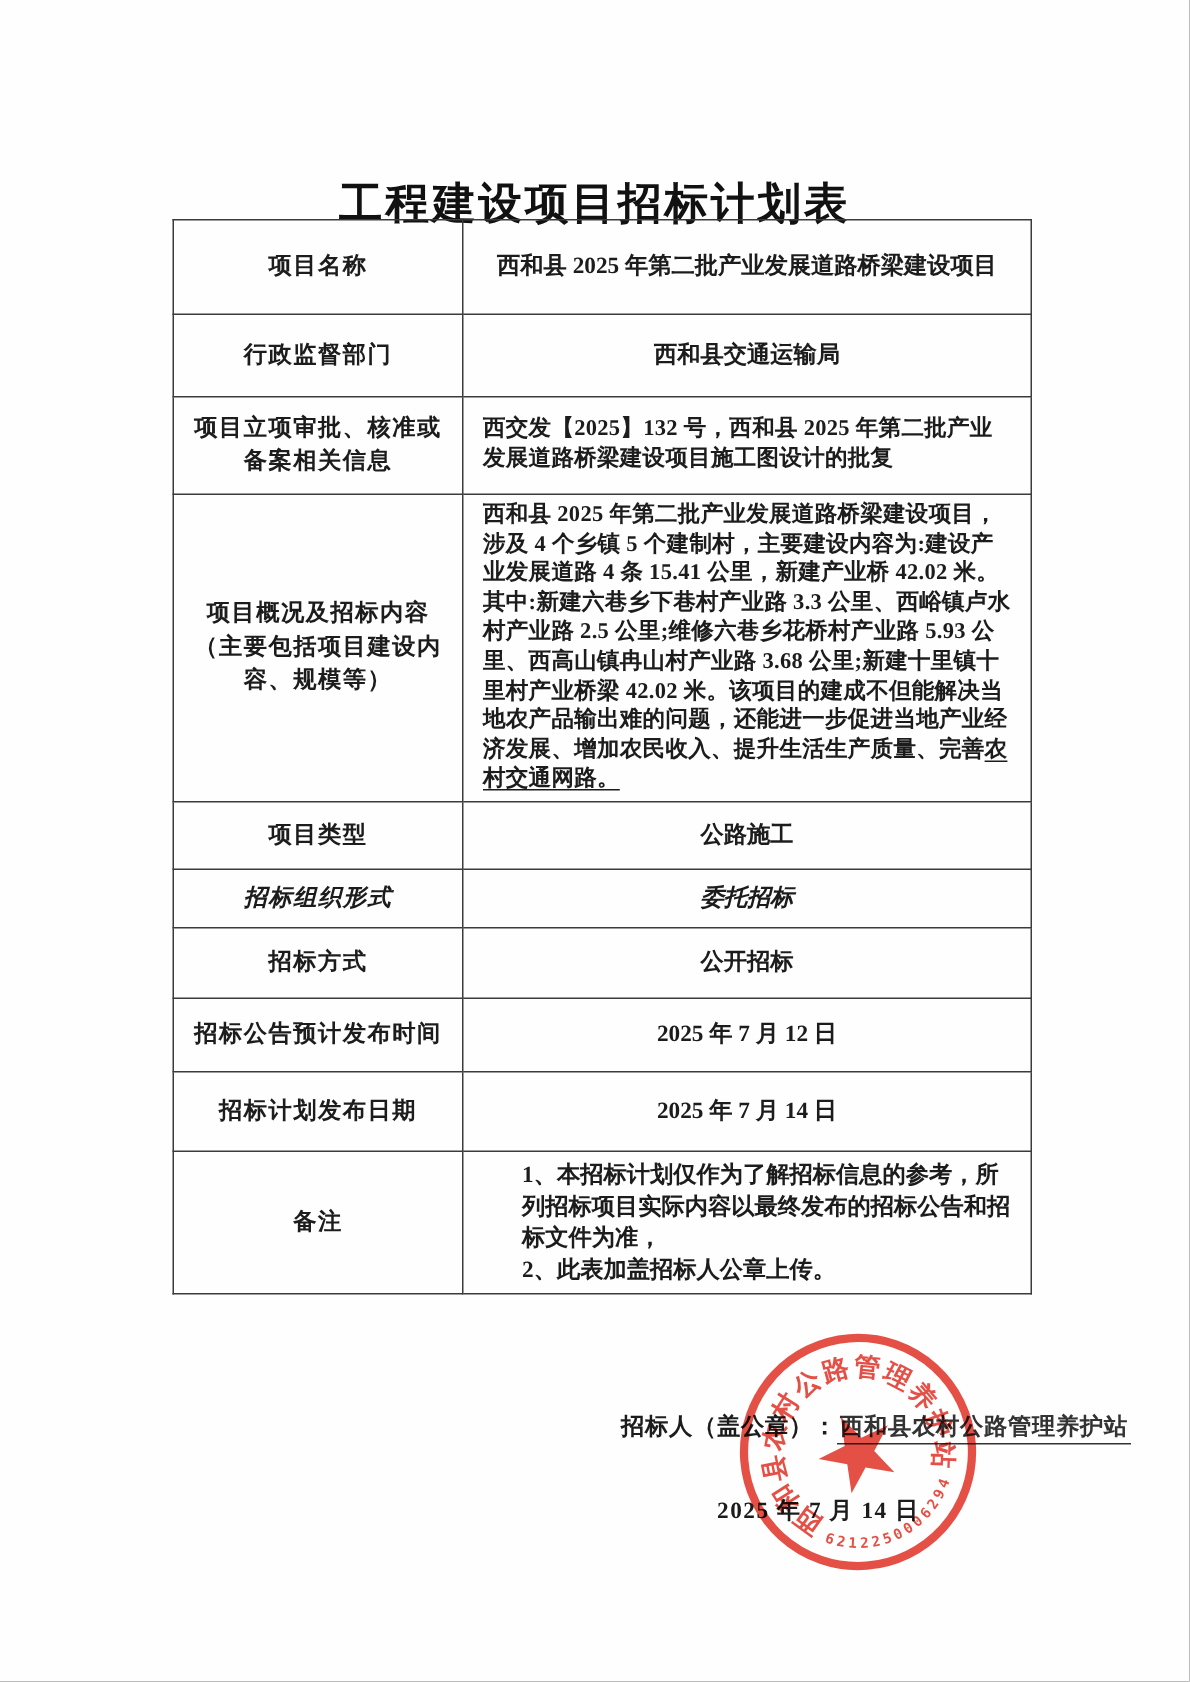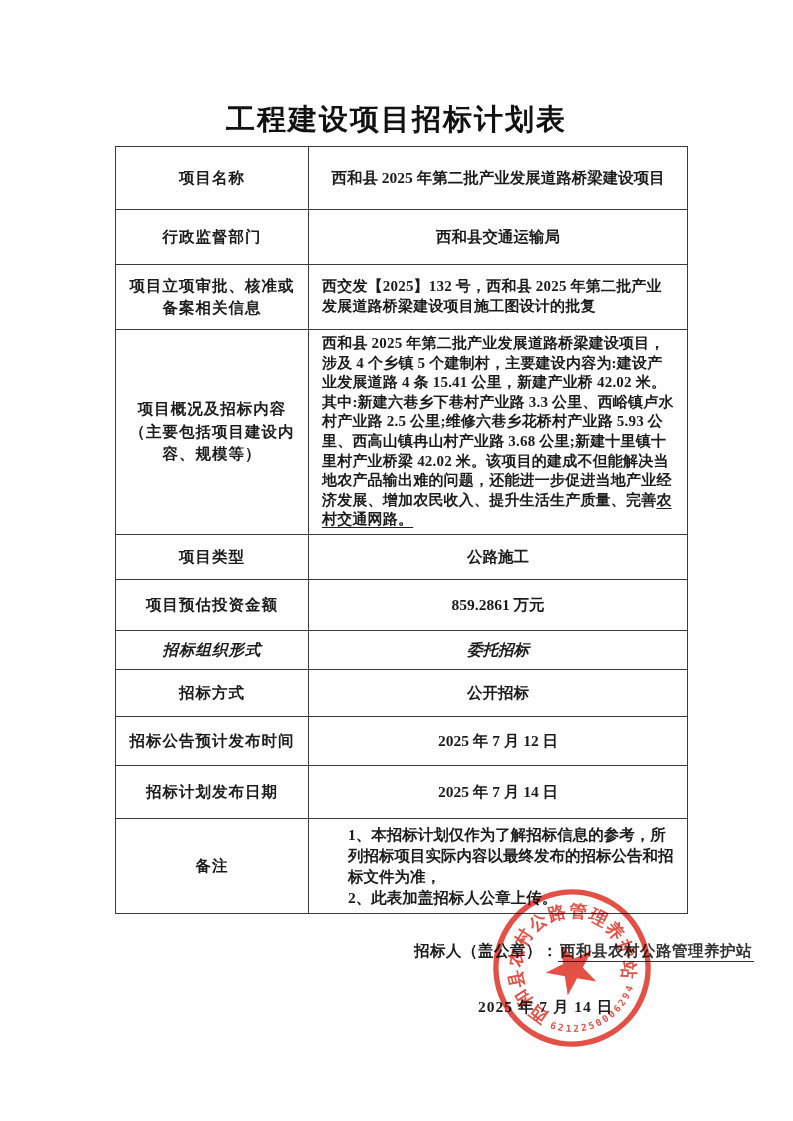--- a/index.html
+++ b/index.html
@@ -6,21 +6,21 @@
   .page{
     position:relative;
     width:793px;height:1121px;
     margin:0 auto;
     background:#fefefe;
     overflow:hidden;
     font-family:"Liberation Serif","DejaVu Serif",serif;
     color:#1c1c1c;
   }
   .doc-title{
-    position:absolute;top:100px;left:0;width:100%;
+    position:absolute;top:116px;left:0;width:100%;
     margin:0;text-align:center;
     font-size:29px;font-weight:700;letter-spacing:2px;color:#111;
   }
   table.bid-table{
     position:absolute;top:146px;left:115px;
     width:573px;border-collapse:collapse;table-layout:fixed;
   }
   table.bid-table td{
     border:1.6px solid #3b3b3b;
     padding:2px 6px;
@@ -100,24 +100,20 @@
         <td class="val long">西交发【2025】132 号，西和县 2025 年第二批产业发展道路桥梁建设项目施工图设计的批复</td>
       </tr>
       <tr class="r5">
         <td class="lbl">项目概况及招标内容（主要包括项目建设内容、规模等）</td>
         <td class="val long"><span>西和县 2025 年第二批产业发展道路桥梁建设项目，涉及 4 个乡镇 5 个建制村，主要建设内容为:建设产业发展道路 4 条 15.41 公里，新建产业桥 42.02 米。其中:新建六巷乡下巷村产业路 3.3 公里、西峪镇卢水村产业路 2.5 公里;维修六巷乡花桥村产业路 5.93 公里、西高山镇冉山村产业路 3.68 公里;新建十里镇十里村产业桥梁 42.02 米。该项目的建成不但能解决当地农产品输出难的问题，还能进一步促进当地产业经济发展、增加农民收入、提升生活生产质量、完善</span><span class="tail-underline">农村交通网路。</span></td>
       </tr>
       <tr class="r6">
         <td class="lbl">项目类型</td>
         <td class="val">公路施工</td>
       </tr>
-      <tr class="r7">
-        <td class="lbl">项目预估投资金额</td>
-        <td class="val">859.2861 万元</td>
-      </tr>
       <tr class="r8">
         <td class="lbl">招标组织形式</td>
         <td class="val">委托招标</td>
       </tr>
       <tr class="r9">
         <td class="lbl">招标方式</td>
         <td class="val">公开招标</td>
       </tr>
       <tr class="r10">
         <td class="lbl">招标公告预计发布时间</td>

